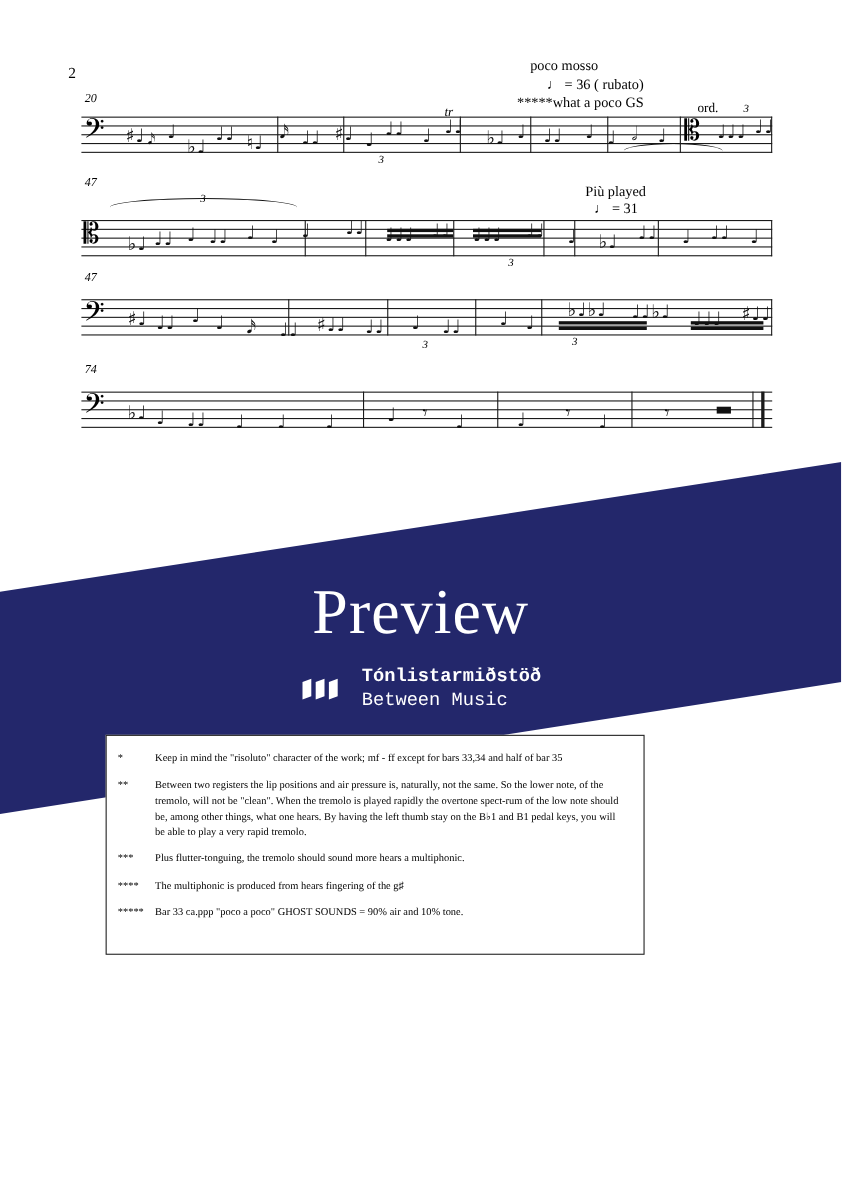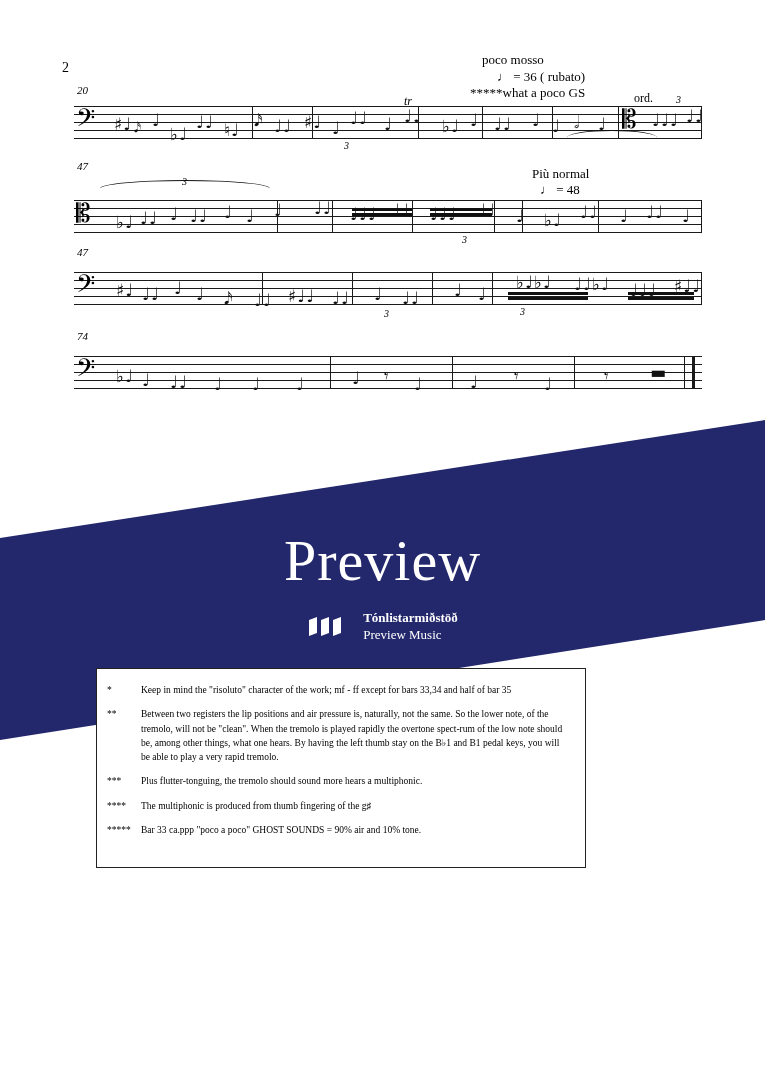--- a/index.html
+++ b/index.html
@@ -168,22 +168,22 @@
   .logo-row {
     display: flex;
     align-items: center;
     gap: 10px;
     margin-top: 16px;
   }
   .logo-mark {
     display: block;
   }
   .logo-text {
-    font-family: Liberation Serif, serif;
-    font-size: 13px;
+    font-family: Liberation Mono, monospace;
+    font-size: 17px;
     line-height: 1.25;
     color: #ffffff;
   }
   .logo-text .l1 { display: block; font-weight: bold; }
   .logo-text .l2 { display: block; }
 
   
   .footnotes {
     position: absolute;
     left: 96px;
@@ -271,22 +271,22 @@
     <div class="barline" style="left:356px;"></div>
     <div class="barline" style="left:420px;"></div>
     <div class="barline" style="left:490px;"></div>
     <div class="barline" style="left:556px;"></div>
     <div class="barline" style="left:639px;"></div>
   </div>
 
   <div class="system sys2">
     <div class="bar-number">47</div>
 
-    <div class="tempo-text" style="left:470px; top:-6px;">Più normal</div>
-    <div class="tempo-text" style="left:478px; top:10px;">♩ = 48</div>
+    <div class="tempo-text" style="left:470px; top:-6px;">Più played</div>
+    <div class="tempo-text" style="left:478px; top:10px;">♩ = 31</div>
 
     <div class="staff" style="top:28px;">
       <div class="line l0"></div>
         <div class="line l1"></div>
         <div class="line l2"></div>
         <div class="line l3"></div>
         <div class="line l4"></div>
     </div>
 
     <div class="clef" style="left:14px; top:28px; font-size:26px;">𝄡</div>
@@ -416,42 +416,42 @@
     <div class="banner-inner">
       <div class="preview-word">Preview</div>
       <div class="logo-row">
         <svg class="logo-mark" width="46" height="26" viewBox="0 0 46 26" aria-hidden="true">
           <path d="M2 6 L10 3 L10 19 L2 22 Z" fill="#ffffff"></path>
           <path d="M14 6 L22 3 L22 19 L14 22 Z" fill="#ffffff"></path>
           <path d="M26 6 L34 3 L34 19 L26 22 Z" fill="#ffffff"></path>
         </svg>
         <div class="logo-text">
           <span class="l1">Tónlistarmiðstöð</span>
-          <span class="l2">Preview Music</span>
+          <span class="l2">Between Music</span>
         </div>
       </div>
     </div>
   </div>
 
   <div class="footnotes">
     <div class="fn">
       <span class="mark">*</span>
       <span class="body">Keep in mind the "risoluto" character of the work; mf - ff except for bars 33,34 and half of bar 35</span>
     </div>
     <div class="fn">
       <span class="mark">**</span>
       <span class="body">Between two registers the lip positions and air pressure is, naturally, not the same. So the lower note, of the tremolo, will not be "clean". When the tremolo is played rapidly the overtone spect-rum of the low note should be, among other things, what one hears. By having the left thumb stay on the B♭1 and B1 pedal keys, you will be able to play a very rapid tremolo.</span>
     </div>
     <div class="fn">
       <span class="mark">***</span>
       <span class="body">Plus flutter-tonguing, the tremolo should sound more hears a multiphonic.</span>
     </div>
     <div class="fn">
       <span class="mark">****</span>
-      <span class="body">The multiphonic is produced from thumb fingering of the g♯</span>
+      <span class="body">The multiphonic is produced from hears fingering of the g♯</span>
     </div>
     <div class="fn">
       <span class="mark">*****</span>
       <span class="body">Bar 33 ca.ppp "poco a poco" GHOST SOUNDS = 90% air and 10% tone.</span>
     </div>
   </div>
 
 </div>
 
 </body></html>

